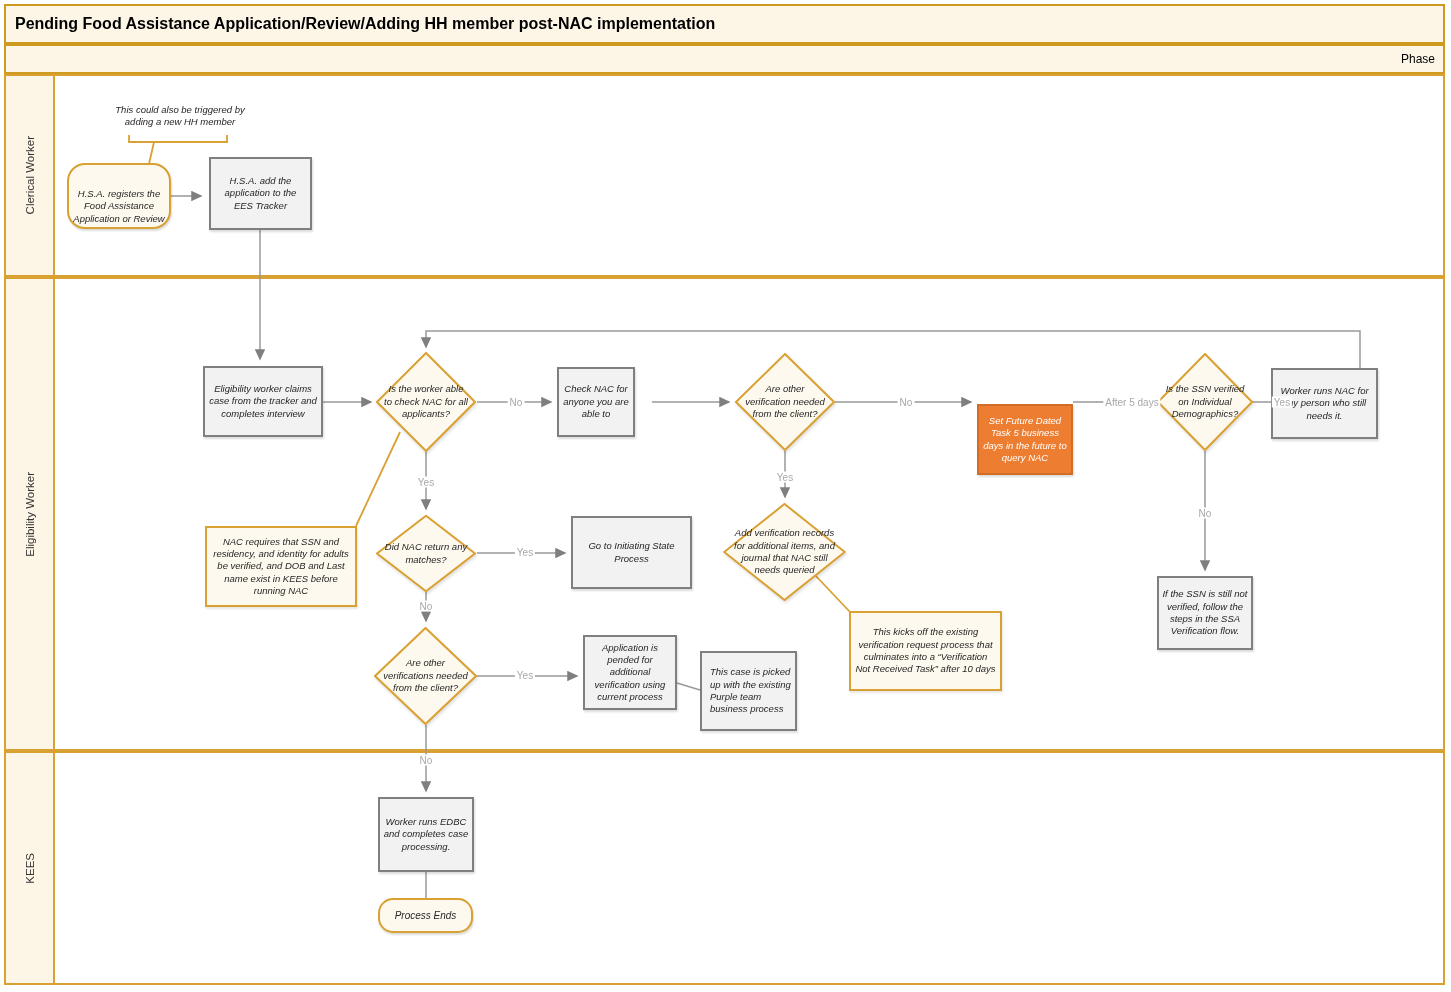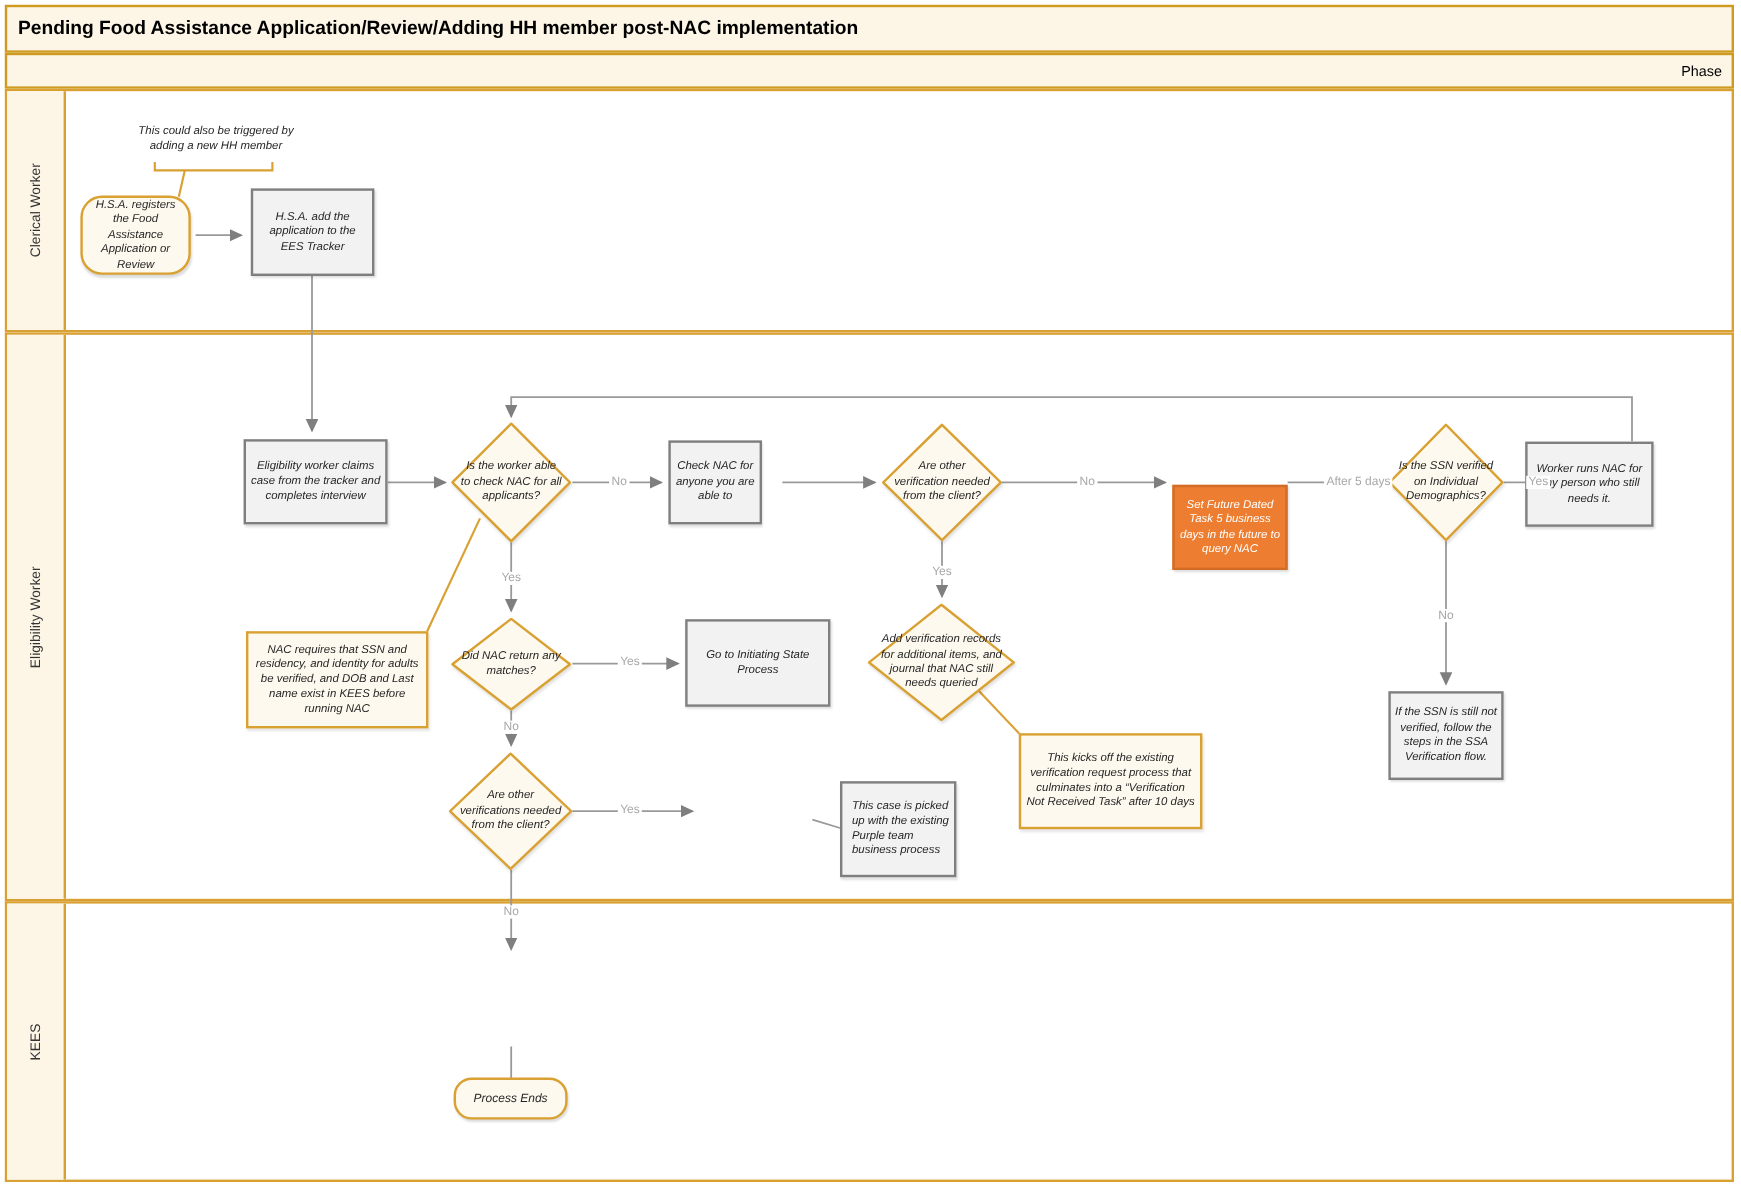--- a/index.html
+++ b/index.html
@@ -88,21 +88,21 @@
       <path d="M129,135 V142 H227 V135"></path>
       <path d="M154,142 L149,164"></path>
       <path d="M400,432 L356,526"></path>
       <path d="M815,575 L850,612"></path>
     </g>
   </svg>
 
   <div class="node callout-text" style="left:113px;top:95px;width:134px;height:42px;">
     <span>This could also be triggered by adding a new HH member</span>
   </div>
-  <div class="node stadium" style="left:67px;top:163px;width:92px;height:66px;border-radius:18px;">
+  <div class="node stadium" style="left:67px;top:163px;width:104px;height:66px;border-radius:18px;align-items:flex-end;">
     <span>H.S.A. registers the Food Assistance Application or Review</span>
   </div>
   <div class="node process" style="left:209px;top:157px;width:103px;height:73px;">
     <span>H.S.A. add the application to the EES Tracker</span>
   </div>
 
   <div class="node process" style="left:203px;top:366px;width:120px;height:71px;">
     <span>Eligibility worker claims case from the tracker and completes interview</span>
   </div>
 
@@ -154,40 +154,46 @@
     <span>Go to Initiating State Process</span>
   </div>
 
   <div class="node diamond" style="left:374px;top:627px;width:103px;height:98px;">
     <svg viewBox="0 0 100 100" preserveAspectRatio="none">
       <polygon points="50,1 99,50 50,99 1,50" fill="#FEF9EE" stroke="#D9A032" stroke-width="2" vector-effect="non-scaling-stroke"></polygon>
     </svg>
     <span class="lbl">Are other verifications needed from the client?</span>
   </div>
 
+  <div class="node process" style="left:583px;top:635px;width:94px;height:75px;">
+    <span>Application is pended for additional verification using current process</span>
+  </div>
 
   <div class="node note-g" style="left:700px;top:651px;width:97px;height:80px;">
     <span>This case is picked up with the existing Purple team business process</span>
   </div>
 
   <div class="node diamond" style="left:723px;top:503px;width:123px;height:98px;">
     <svg viewBox="0 0 100 100" preserveAspectRatio="none">
       <polygon points="50,1 99,50 50,99 1,50" fill="#FEF9EE" stroke="#D9A032" stroke-width="2" vector-effect="non-scaling-stroke"></polygon>
     </svg>
     <span class="lbl">Add verification records for additional items, and journal that NAC still needs queried</span>
   </div>
 
   <div class="node note-o" style="left:849px;top:611px;width:153px;height:80px;">
     <span>This kicks off the existing verification request process that culminates into a “Verification Not Received Task” after 10 days</span>
   </div>
 
   <div class="node process" style="left:1157px;top:576px;width:96px;height:74px;">
     <span>If the SSN is still not verified, follow the steps in the SSA Verification flow.</span>
   </div>
 
+  <div class="node process" style="left:378px;top:797px;width:96px;height:75px;">
+    <span>Worker runs EDBC and completes case processing.</span>
+  </div>
 
   <div class="node stadium" style="left:378px;top:898px;width:95px;height:35px;border-radius:15px;font-size:10px;">
     <span>Process Ends</span>
   </div>
 
   <div class="edge-label" style="left:516px;top:402px;">No</div>
   <div class="edge-label" style="left:426px;top:482px;">Yes</div>
   <div class="edge-label" style="left:906px;top:402px;">No</div>
   <div class="edge-label" style="left:785px;top:477px;">Yes</div>
   <div class="edge-label" style="left:1116px;top:402px;margin-left:16px;">After 5 days</div>

